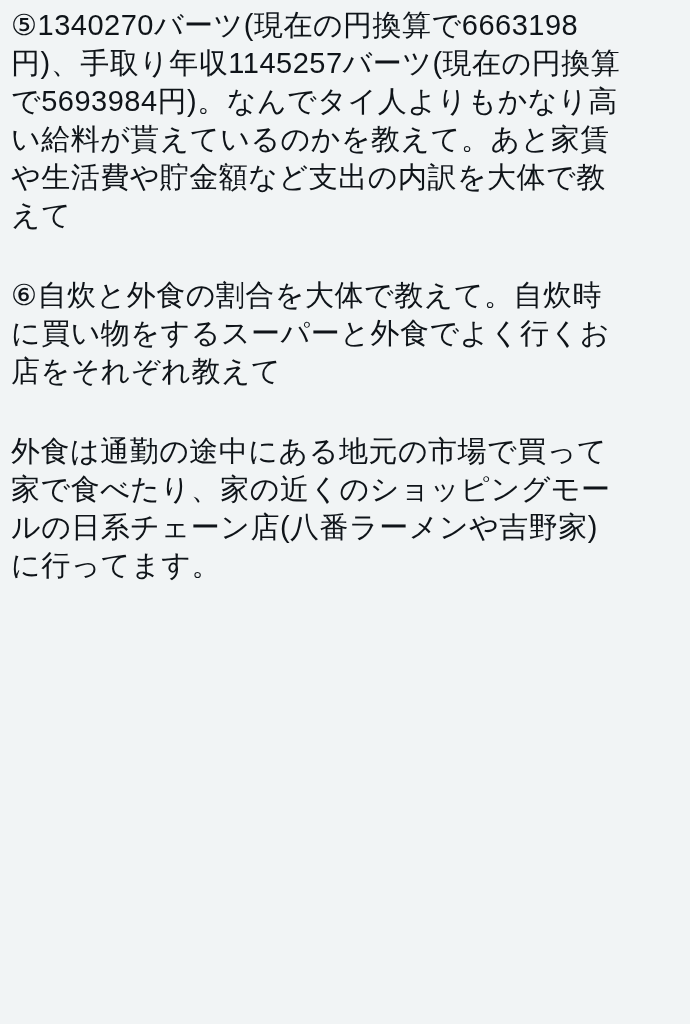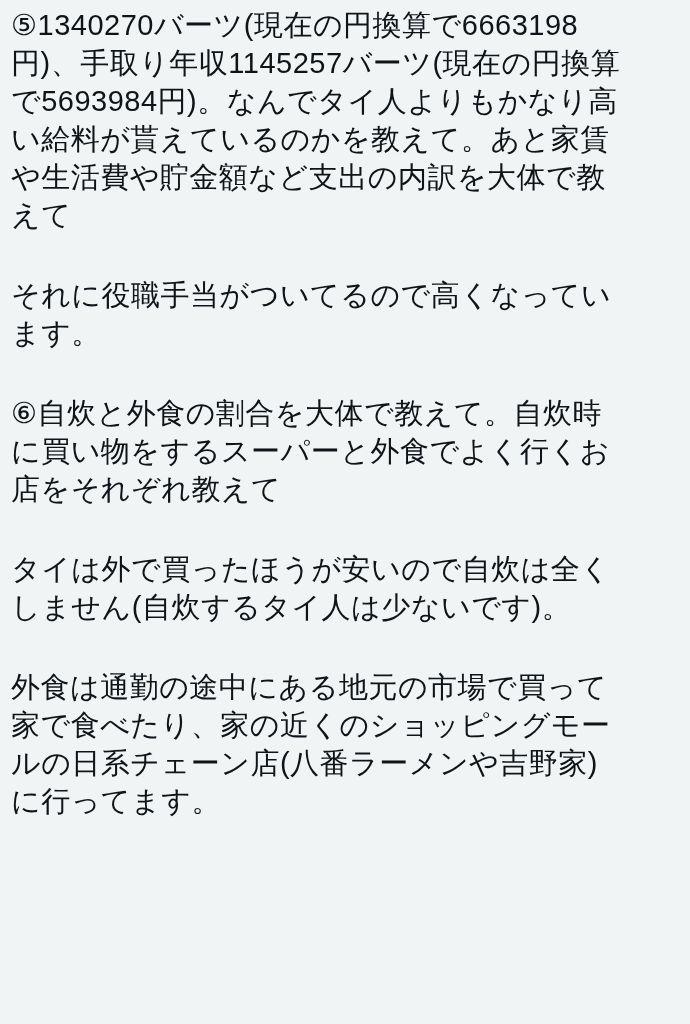--- a/index.html
+++ b/index.html
@@ -31,17 +31,15 @@
   }
   .text-page p:last-child {
     margin-bottom: 0;
   }
 </style>
 </head>
 <body>
 
 <div class="text-page">
   <p>⑤1340270バーツ(現在の円換算で6663198円)、手取り年収1145257バーツ(現在の円換算で5693984円)。なんでタイ人よりもかなり高い給料が貰えているのかを教えて。あと家賃や生活費や貯金額など支出の内訳を大体で教えて</p>
-  <p>それに役職手当がついてるので高くなっています。</p>
   <p>⑥自炊と外食の割合を大体で教えて。自炊時に買い物をするスーパーと外食でよく行くお店をそれぞれ教えて</p>
-  <p>タイは外で買ったほうが安いので自炊は全くしません(自炊するタイ人は少ないです)。</p>
   <p>外食は通勤の途中にある地元の市場で買って家で食べたり、家の近くのショッピングモールの日系チェーン店(八番ラーメンや吉野家)に行ってます。</p>
 </div>
 
 </body></html>

